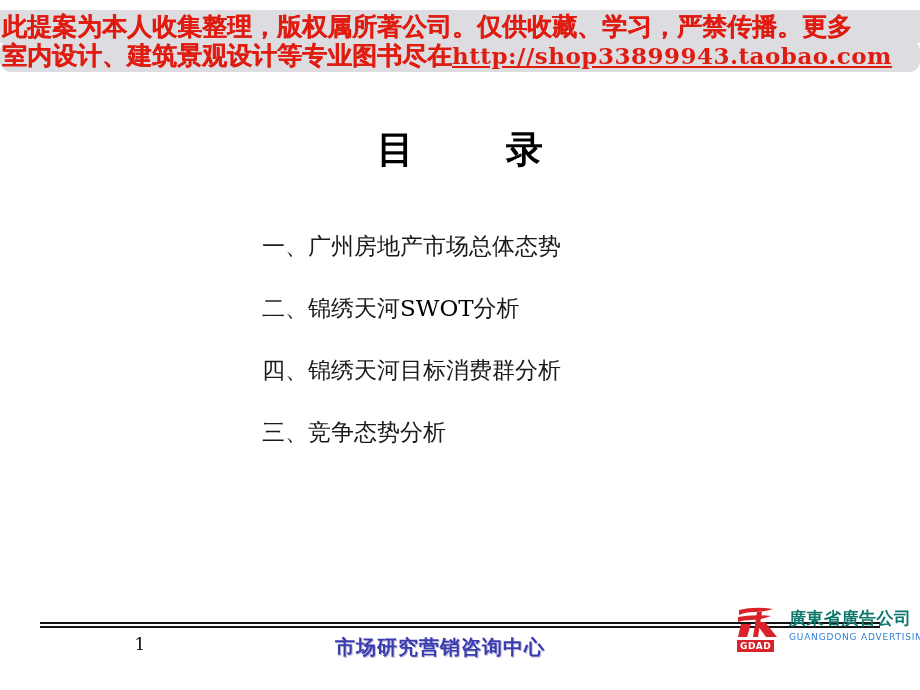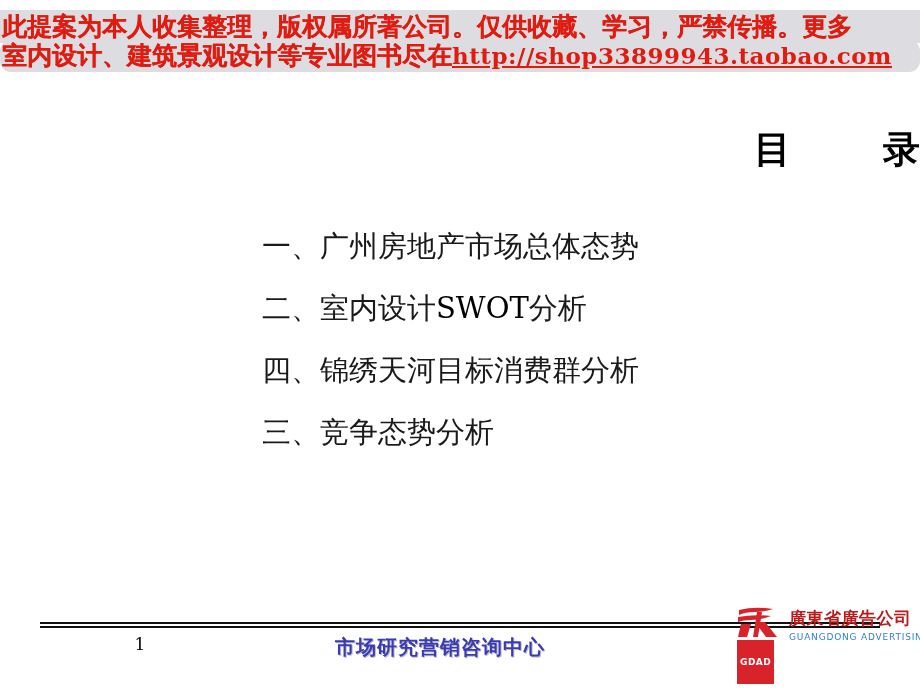--- a/index.html
+++ b/index.html
@@ -57,40 +57,40 @@
     text-decoration: underline;
     letter-spacing: 0.5px;
   }
 
   
   .toc-title {
     position: absolute;
     left: 0;
     top: 125px;
     width: 920px;
-    text-align: right;
+    text-align: center;
     color: #000000;
     font-family: "DejaVu Serif", "Liberation Serif", serif;
     font-weight: bold;
     font-size: 37px;
     letter-spacing: 0px;
   }
   .toc-title .gap { display: inline-block; width: 92px; }
 
   
   .toc-list {
     position: absolute;
     left: 262px;
     top: 232px;
     width: 600px;
   }
   .toc-item {
     color: #1a1a1a;
     font-family: "DejaVu Serif", "Liberation Serif", serif;
-    font-size: 29px;
+    font-size: 23px;
     line-height: 29px;
     margin-bottom: 33px;
     white-space: nowrap;
   }
   .toc-item .hl { color: #000000; }
 
   
   .footer-rule {
     position: absolute;
     left: 40px;
@@ -139,38 +139,38 @@
     height: 50px;
   }
   .logo-mark {
     position: absolute;
     left: 0; top: 0;
     width: 46px; height: 32px;
   }
   .logo-cn {
     position: absolute;
     left: 54px; top: 2px;
-    color: #b91c1c;
+    color: #0f766e;
     font-family: "DejaVu Sans", "Liberation Sans", sans-serif;
     font-weight: bold;
     font-size: 17px;
     letter-spacing: 0.5px;
     line-height: 20px;
     white-space: nowrap;
   }
   .logo-gdad {
     position: absolute;
     left: 2px; top: 34px;
     background: #d8232a;
     color: #ffffff;
     font-family: "DejaVu Sans", "Liberation Sans", sans-serif;
     font-weight: bold;
     font-size: 9px;
     line-height: 12px;
-    padding: 16px 3px;
+    padding: 0 3px;
     letter-spacing: 0.5px;
   }
   .logo-en {
     position: absolute;
     left: 54px; top: 25px;
     color: #2f7fd6;
     font-family: "DejaVu Sans", "Liberation Sans", sans-serif;
     font-size: 9px;
     line-height: 12px;
     letter-spacing: 0.8px;
@@ -195,21 +195,21 @@
     <span>目</span><span class="gap"></span><span>录</span>
   </div>
 
   <div class="toc-list">
 
     <div class="toc-item">
       <span>一、</span><span>广州房地产市场总体态势</span>
     </div>
 
     <div class="toc-item">
-      <span>二、</span><span>室内设计</span><span class="hl">SWOT</span><span>分析</span>
+      <span>二、</span><span>锦绣天河</span><span class="hl">SWOT</span><span>分析</span>
     </div>
 
     <div class="toc-item">
       <span>四、</span><span>锦绣天河目标消费群分析</span>
     </div>
 
     <div class="toc-item">
       <span>三、</span><span>竞争态势分析</span>
     </div>
 

